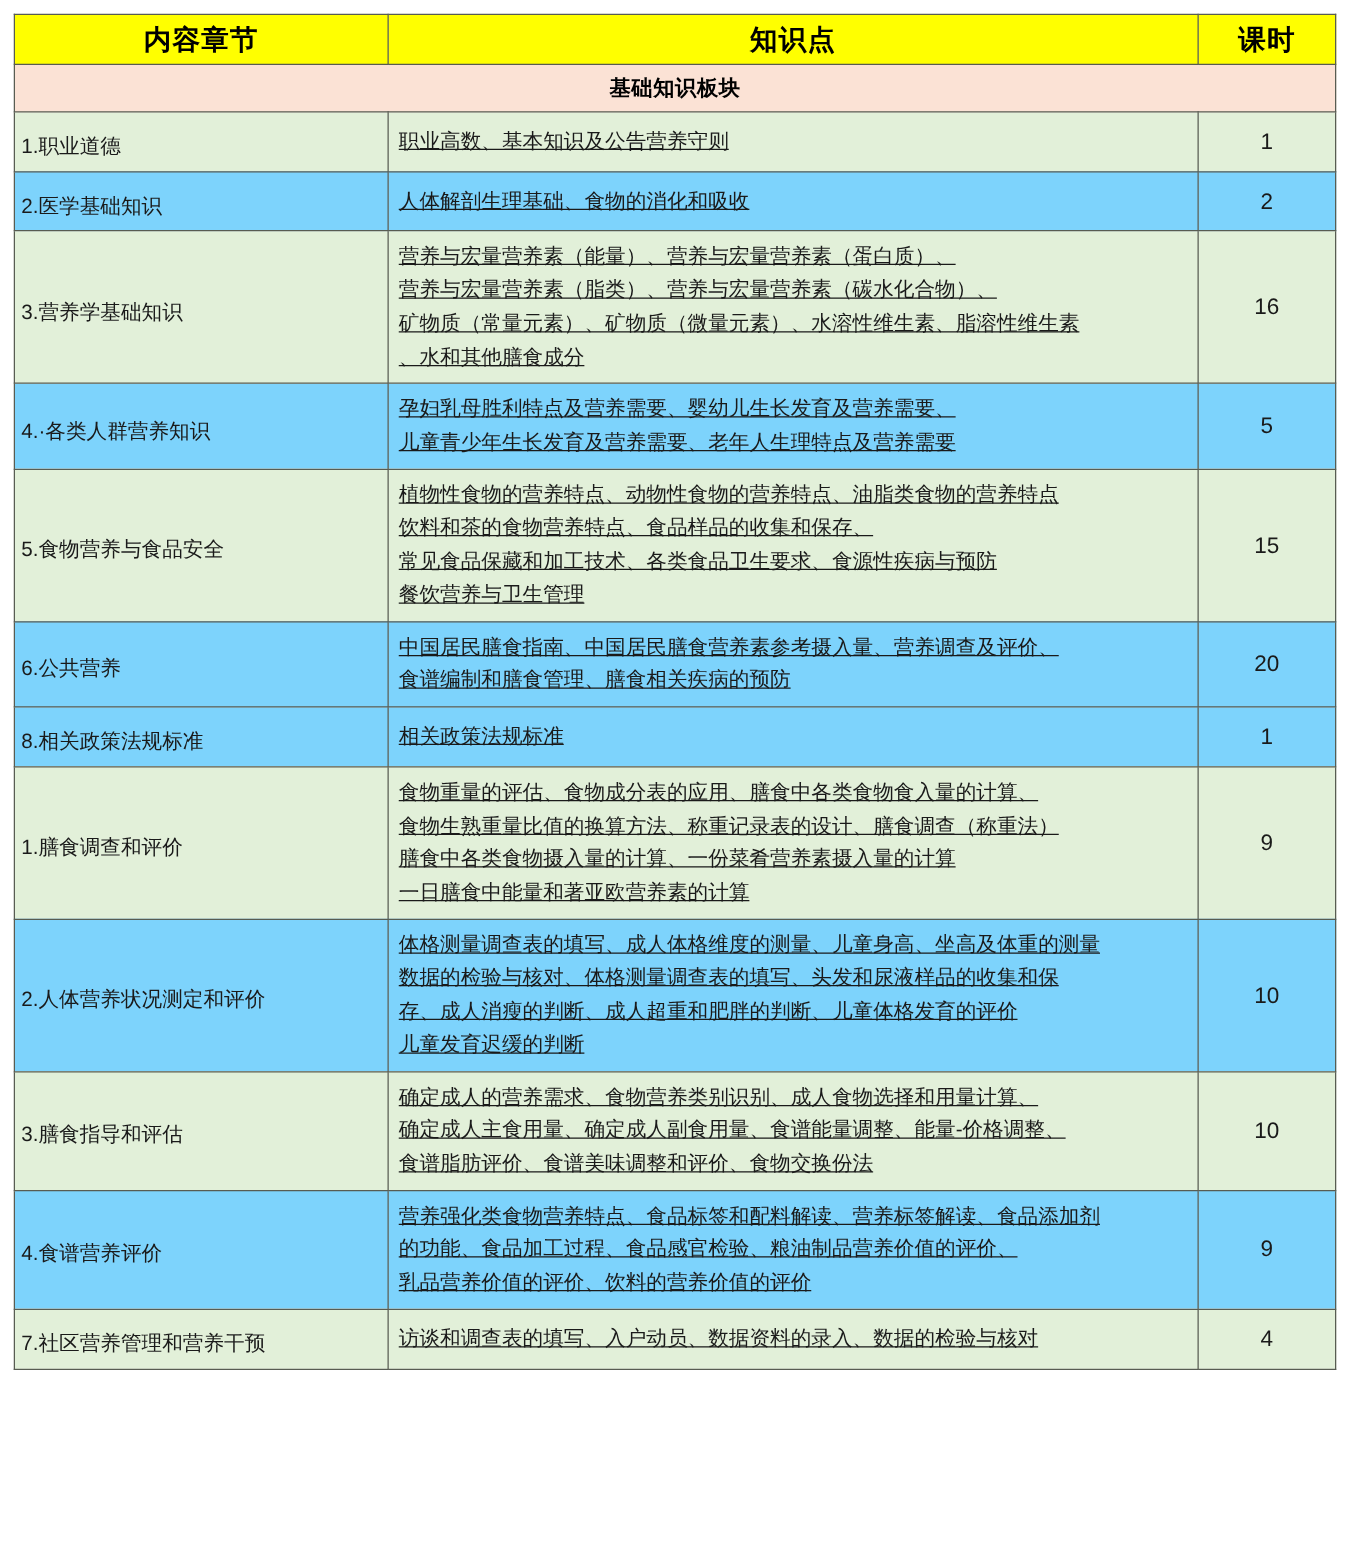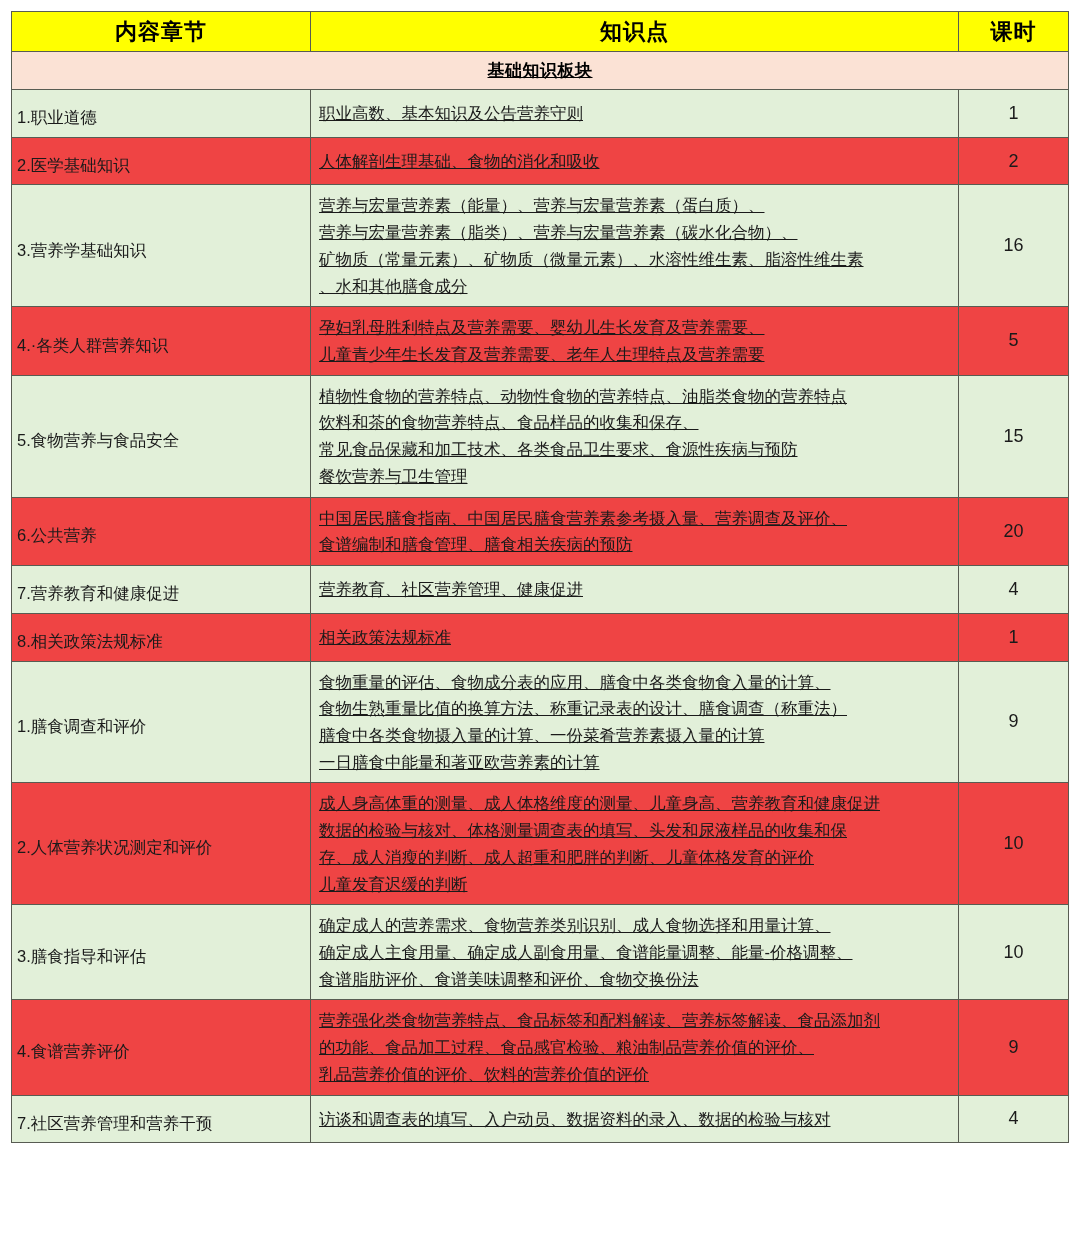--- a/index.html
+++ b/index.html
@@ -50,21 +50,20 @@
 
   
   tr.section-row td {
     background: #fbe2d5;
     height: 37px;
     text-align: center;
     font-weight: bold;
     font-size: 17px;
     color: #000000;
     letter-spacing: 0.5px;
-    text-decoration: underline;
   }
 
   
   tr.data-row td {
     font-size: 16.5px;
     color: #1a1a1a;
     line-height: 1.62;
   }
   tr.data-row td.chapter {
     padding: 14px 4px 6px 5px;
@@ -73,21 +72,21 @@
   tr.data-row td.points {
     padding: 7px 6px 7px 8px;
     text-align: left;
     text-decoration: underline;
   }
   tr.data-row td.hours {
     text-align: center;
     font-size: 18px;
   }
   tr.shade-green td { background: #e2f0d9; }
-  tr.shade-white td { background: #ef4444; }
+  tr.shade-white td { background: #7dd3fc; }
 
   .pt-line { display: block; white-space: nowrap; }
 </style>
 </head>
 <body>
 
 <div class="sheet">
   <table class="curriculum">
     <colgroup>
       <col class="c-chapter">
@@ -148,48 +147,41 @@
           <td class="hours">15</td>
         </tr>
         <tr class="data-row shade-white">
           <td class="chapter">6.公共营养</td>
           <td class="points">
             <span class="pt-line">中国居民膳食指南、中国居民膳食营养素参考摄入量、营养调查及评价、</span>
             <span class="pt-line">食谱编制和膳食管理、膳食相关疾病的预防</span>
           </td>
           <td class="hours">20</td>
         </tr>
-        <tr class="data-row shade-green">
-          <td class="chapter">7.营养教育和健康促进</td>
-          <td class="points">
-            <span class="pt-line">营养教育、社区营养管理、健康促进</span>
-          </td>
-          <td class="hours">4</td>
-        </tr>
         <tr class="data-row shade-white">
           <td class="chapter">8.相关政策法规标准</td>
           <td class="points">
             <span class="pt-line">相关政策法规标准</span>
           </td>
           <td class="hours">1</td>
         </tr>
         <tr class="data-row shade-green">
           <td class="chapter">1.膳食调查和评价</td>
           <td class="points">
             <span class="pt-line">食物重量的评估、食物成分表的应用、膳食中各类食物食入量的计算、</span>
             <span class="pt-line">食物生熟重量比值的换算方法、称重记录表的设计、膳食调查（称重法）</span>
             <span class="pt-line">膳食中各类食物摄入量的计算、一份菜肴营养素摄入量的计算</span>
             <span class="pt-line">一日膳食中能量和著亚欧营养素的计算</span>
           </td>
           <td class="hours">9</td>
         </tr>
         <tr class="data-row shade-white">
           <td class="chapter">2.人体营养状况测定和评价</td>
           <td class="points">
-            <span class="pt-line">成人身高体重的测量、成人体格维度的测量、儿童身高、营养教育和健康促进</span>
+            <span class="pt-line">体格测量调查表的填写、成人体格维度的测量、儿童身高、坐高及体重的测量</span>
             <span class="pt-line">数据的检验与核对、体格测量调查表的填写、头发和尿液样品的收集和保</span>
             <span class="pt-line">存、成人消瘦的判断、成人超重和肥胖的判断、儿童体格发育的评价</span>
             <span class="pt-line">儿童发育迟缓的判断</span>
           </td>
           <td class="hours">10</td>
         </tr>
         <tr class="data-row shade-green">
           <td class="chapter">3.膳食指导和评估</td>
           <td class="points">
             <span class="pt-line">确定成人的营养需求、食物营养类别识别、成人食物选择和用量计算、</span>

